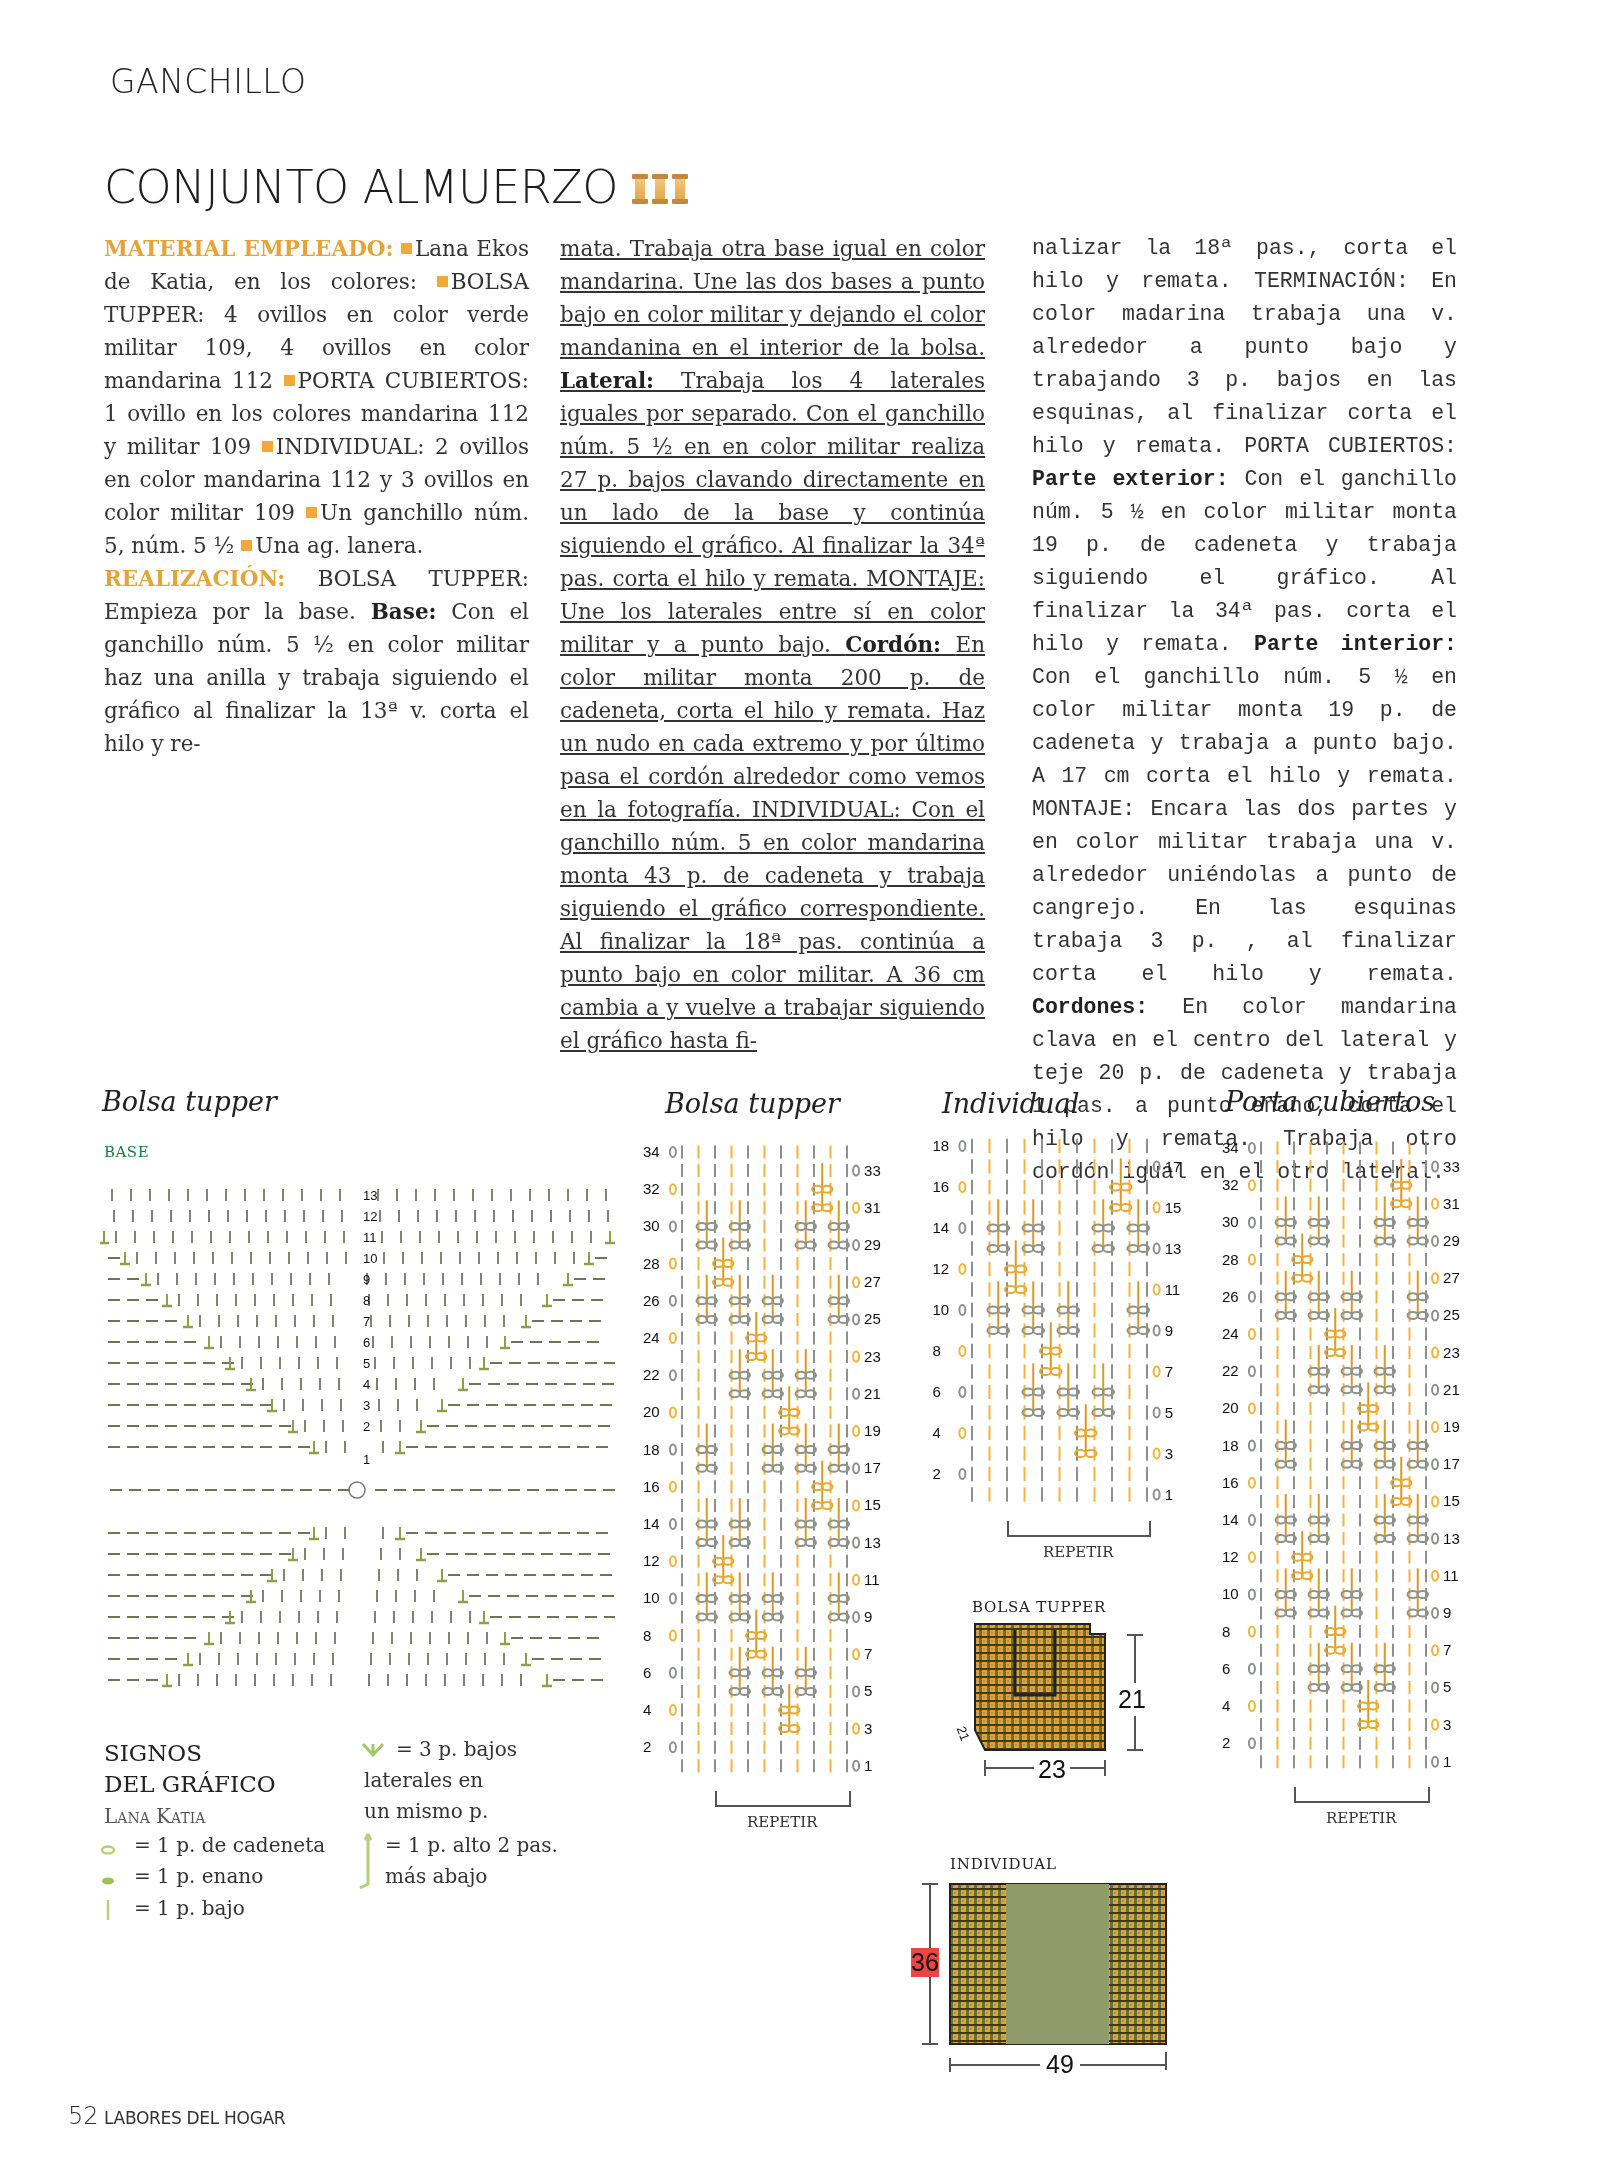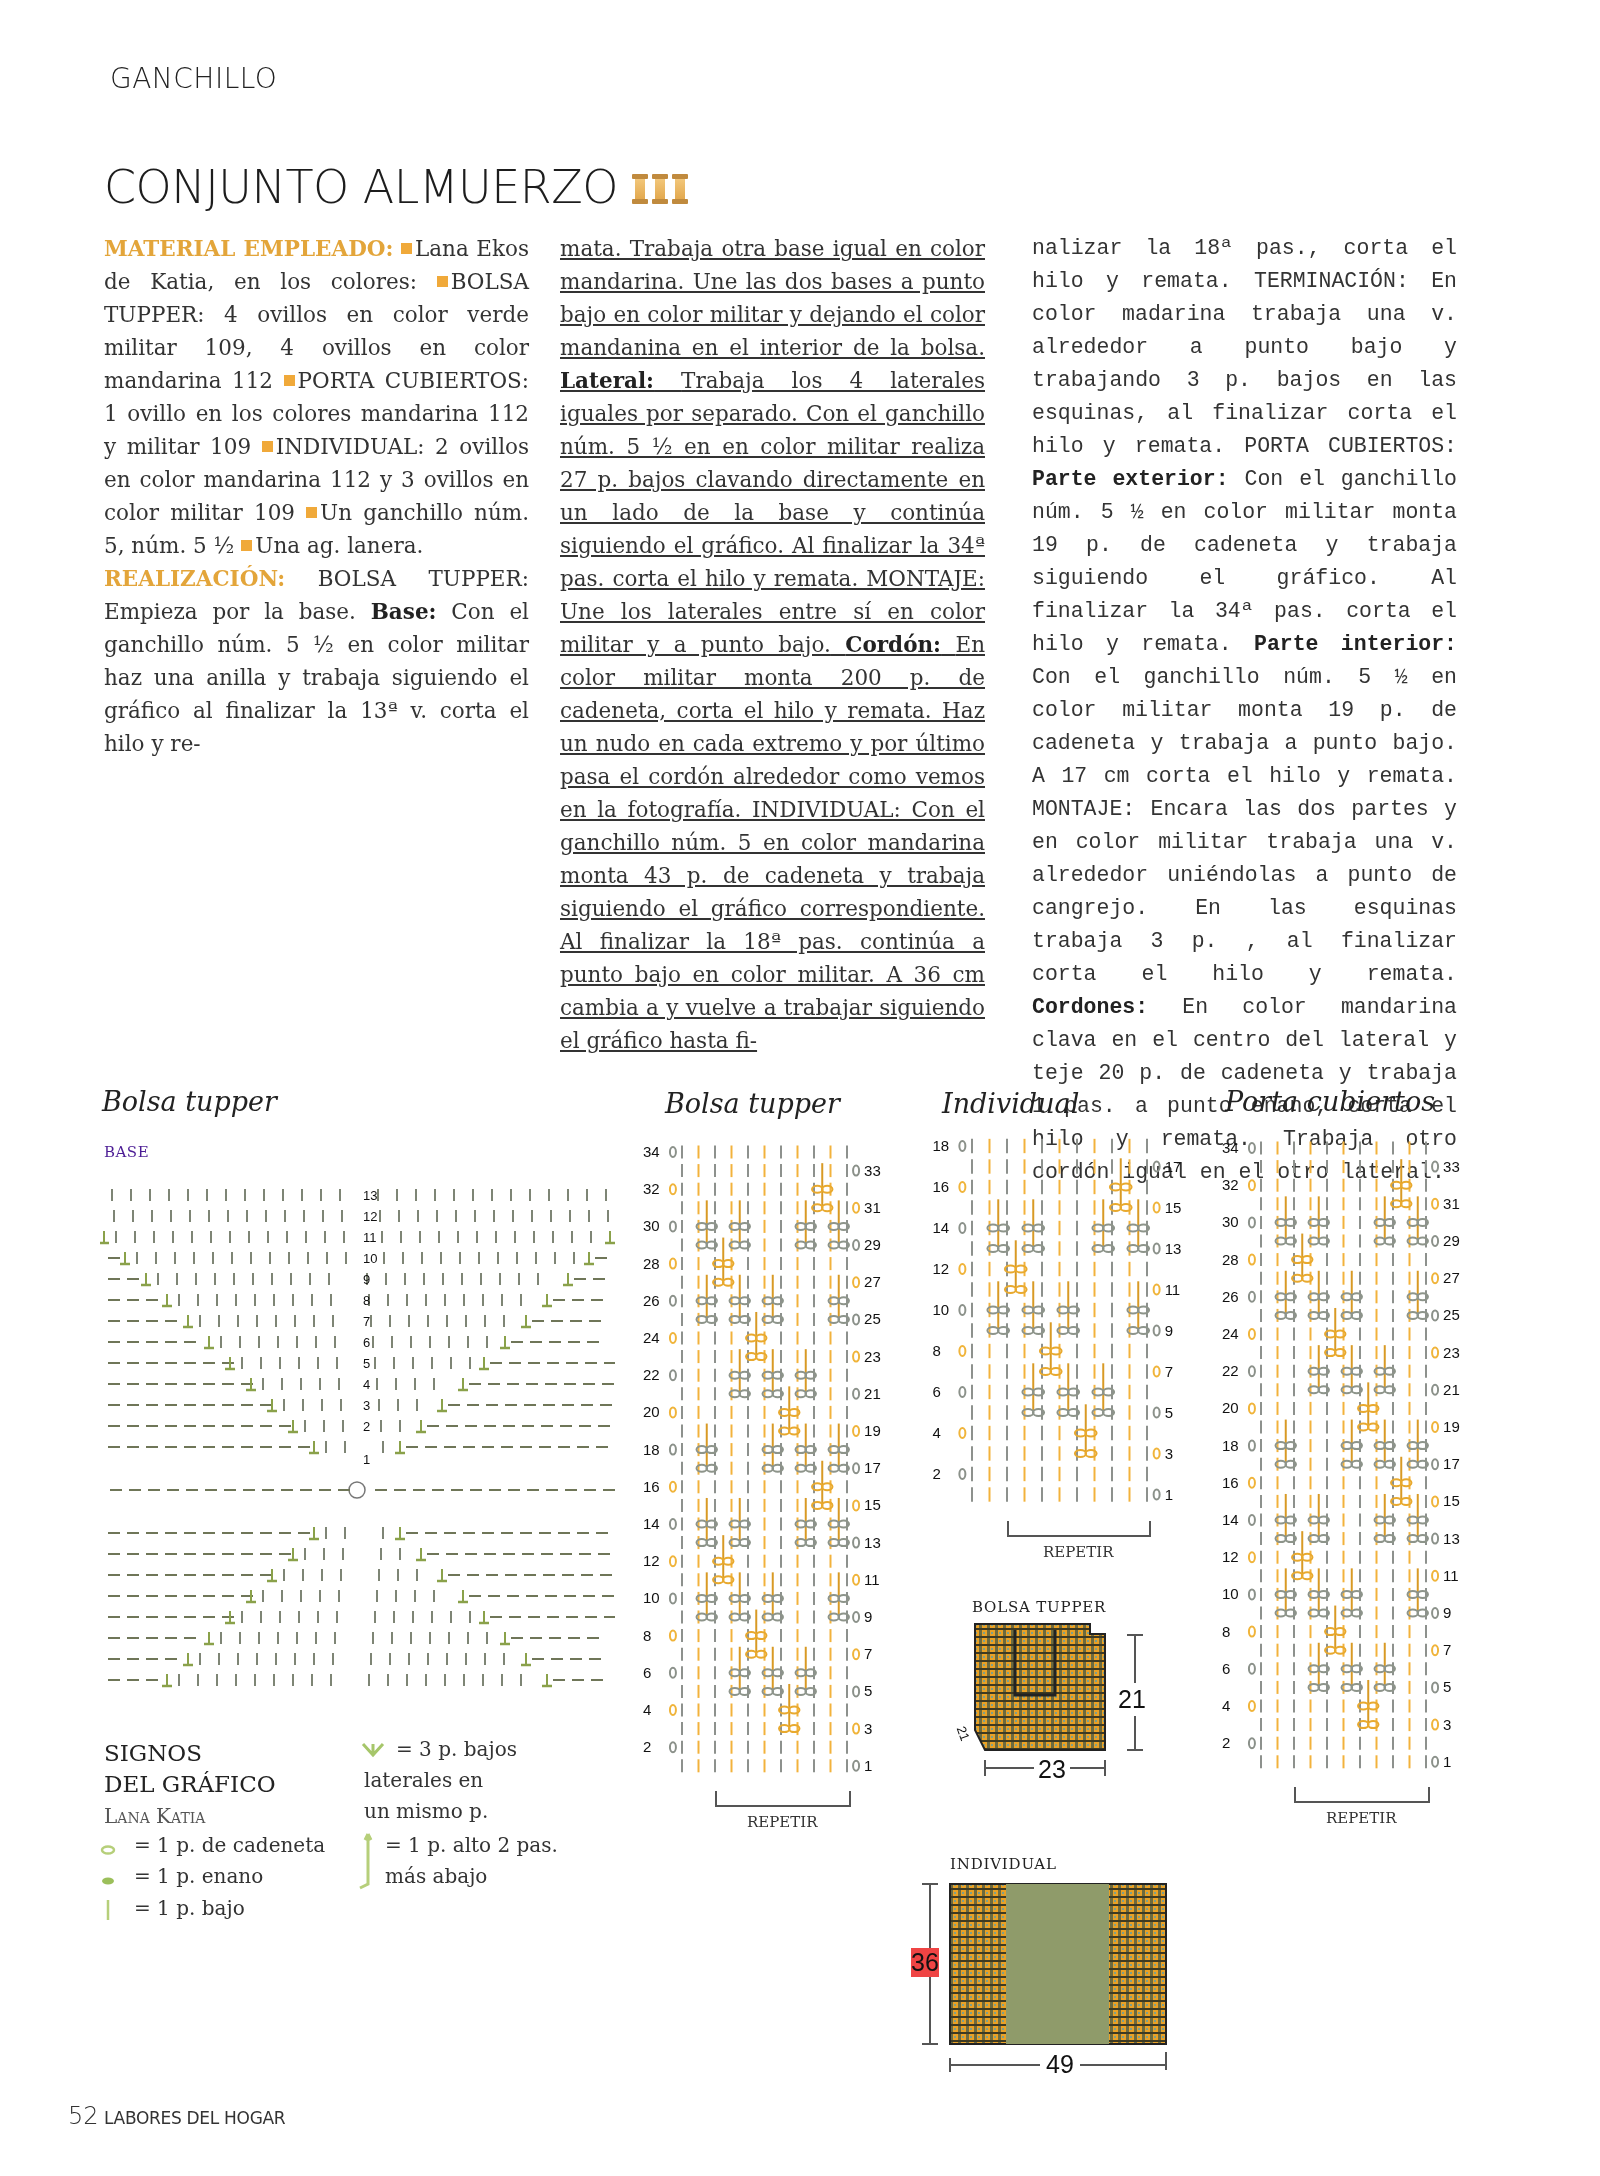--- a/index.html
+++ b/index.html
@@ -1,33 +1,33 @@
 <!DOCTYPE html>
 <html><head>
 <meta charset="utf-8">
 <style>
   html, body { margin: 0; padding: 0; background: #ffffff; }
   body { width: 1600px; height: 2176px; position: relative; overflow: hidden; color: #2b2b2b; }
-  .section-label { position: absolute; left: 110px; top: 62px; font-family: "DejaVu Sans", sans-serif; font-size: 28px; letter-spacing: 0.5px; color: #222; font-weight: 300; }
+  .section-label { position: absolute; left: 110px; top: 62px; font-family: "DejaVu Sans", sans-serif; font-size: 33px; letter-spacing: 0.5px; color: #222; font-weight: 300; }
   .title { position: absolute; left: 104px; top: 160px; font-family: "DejaVu Sans", sans-serif; font-size: 46px; font-weight: 300; letter-spacing: -0.5px; color: #1d1d1d; display: flex; align-items: center; gap: 14px; white-space: nowrap; }
   .spools { display: inline-flex; gap: 4px; margin-top: 4px; }
   .spool { width: 16px; height: 30px; position: relative; }
   .spool::before, .spool::after { content: ""; position: absolute; left: 0; width: 16px; height: 5px; background: #c08a3e; border-radius: 1px; }
   .spool::before { top: 0; } .spool::after { bottom: 0; }
   .spool span { position: absolute; left: 3px; top: 5px; width: 10px; height: 20px; background: linear-gradient(180deg,#f2c77a,#e3a94f); }
 
   .col { position: absolute; top: 232px; width: 425px; font-family: "DejaVu Serif", serif; font-size: 21.5px; line-height: 33px; color: #333; text-align: justify; hyphens: manual; }
   .col1 { left: 104px; } .col2 { left: 560px; text-decoration: underline; } .col3 { left: 1032px; font-family: Liberation Mono, monospace; }
   .col p { margin: 0; }
   .hdr { color: #e3a53a; font-weight: bold; }
   .bold { font-weight: bold; color: #222; }
   .bullet { display: inline-block; width: 11px; height: 11px; background: #f0a93a; margin-right: 3px; vertical-align: 2px; }
 
   .chart-title { position: absolute; font-family: "DejaVu Serif", serif; font-style: italic; font-size: 27px; color: #222; }
-  .small-caps-label { position: absolute; font-family: "DejaVu Serif", serif; font-size: 15px; color: #4c1d95; letter-spacing: 0.5px; }
+  .small-caps-label { position: absolute; font-family: "DejaVu Serif", serif; font-size: 15px; color: #15803d; letter-spacing: 0.5px; }
   .diagram { position: absolute; }
   .rownum { position: absolute; font-family: "Liberation Sans", sans-serif; font-size: 15px; color: #111; }
   .repetir-bracket { position: absolute; border: 2px solid #555; border-top: none; height: 14px; }
   .repetir-label { position: absolute; font-family: "DejaVu Serif", serif; font-size: 15px; color: #333; }
   .legend-title { position: absolute; left: 104px; top: 1738px; font-family: "DejaVu Serif", serif; font-size: 23px; line-height: 31px; color: #222; }
   .legend-sub { position: absolute; left: 104px; top: 1804px; font-family: "DejaVu Serif", serif; font-size: 20px; color: #555; font-variant: small-caps; }
   .legend-item { position: absolute; font-family: "DejaVu Serif", serif; font-size: 20px; color: #333; line-height: 31px; }
   .lg-ico { position: absolute; }
 
   .sch-label { position: absolute; font-family: "DejaVu Serif", serif; font-size: 15px; color: #222; letter-spacing: 0.8px; }

